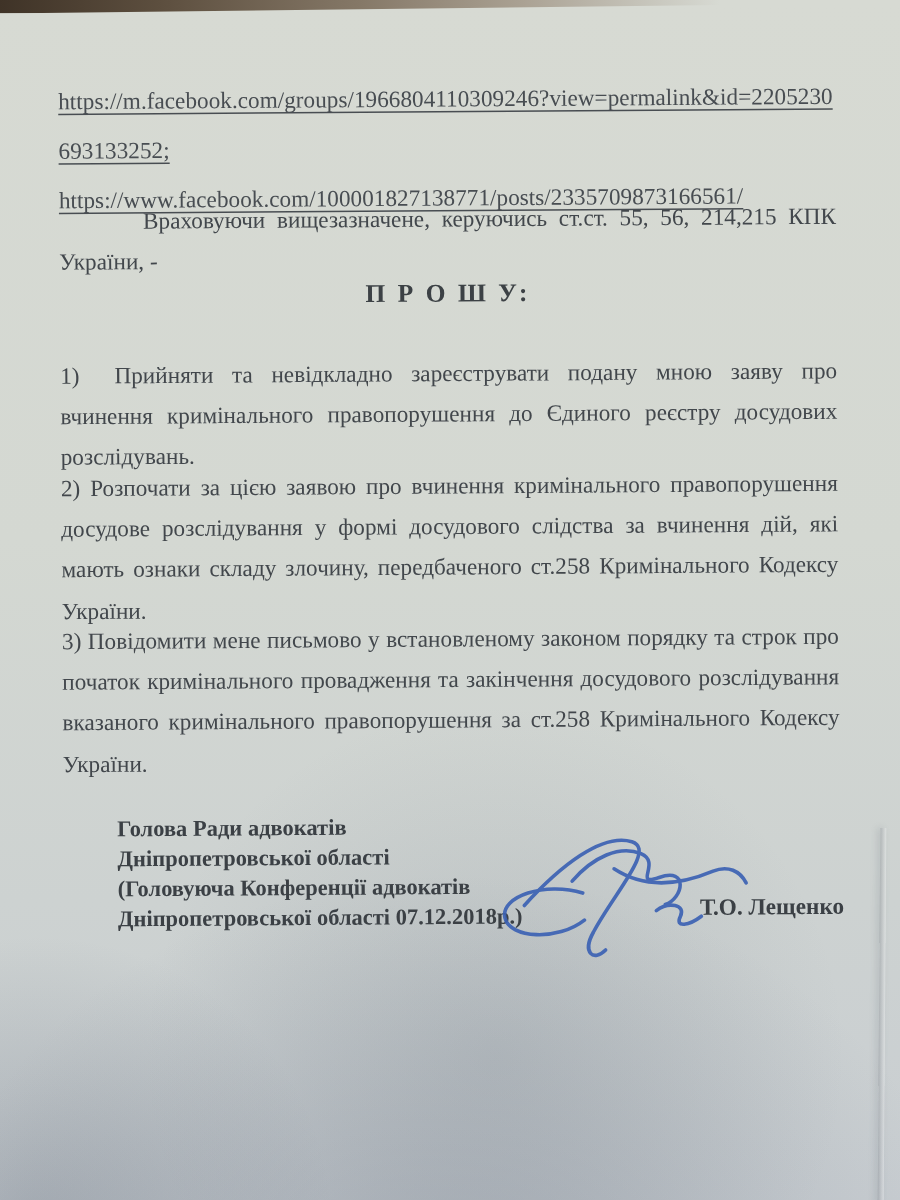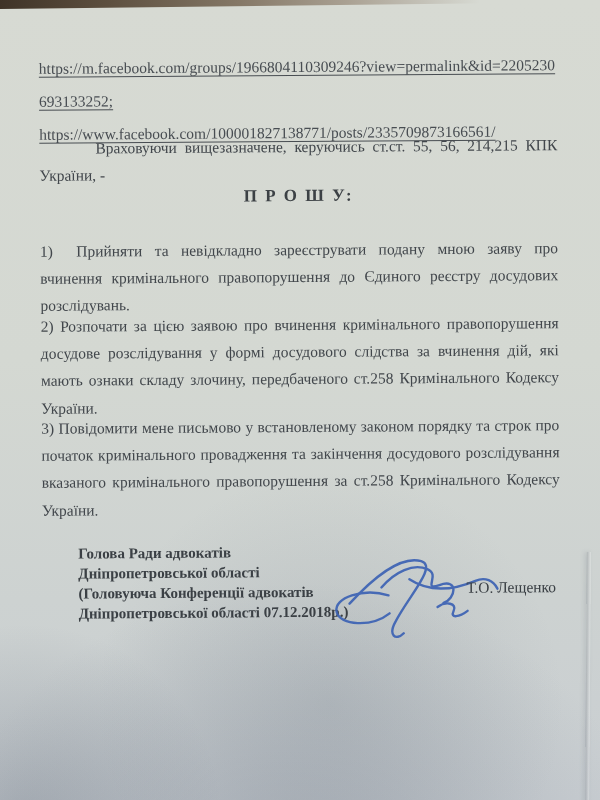--- a/index.html
+++ b/index.html
@@ -54,22 +54,22 @@
   .item2{top:311px;}
   .item3{top:413px;}
 
   .sig-title{
     position:absolute;left:36px;top:542px;width:330px;
     font-weight:bold;font-size:15px;color:#3b4045;
   }
   .sig-title .line{height:20px;line-height:20px;text-align:left;text-align-last:left;}
 
   .sig-name{
-    position:absolute;left:424px;top:580px;width:130px;
-    font-weight:normal;font-size:15.5px;color:#3b4045;white-space:nowrap;
+    position:absolute;left:424px;top:598px;width:130px;
+    font-weight:bold;font-size:15.5px;color:#3b4045;white-space:nowrap;
   }
 
   .sig-ink{position:absolute;left:283px;top:544px;width:178px;height:106px;}
 </style>
 </head>
 <body>
 
 <div class="photo">
   <div class="table-edge"></div>
 

